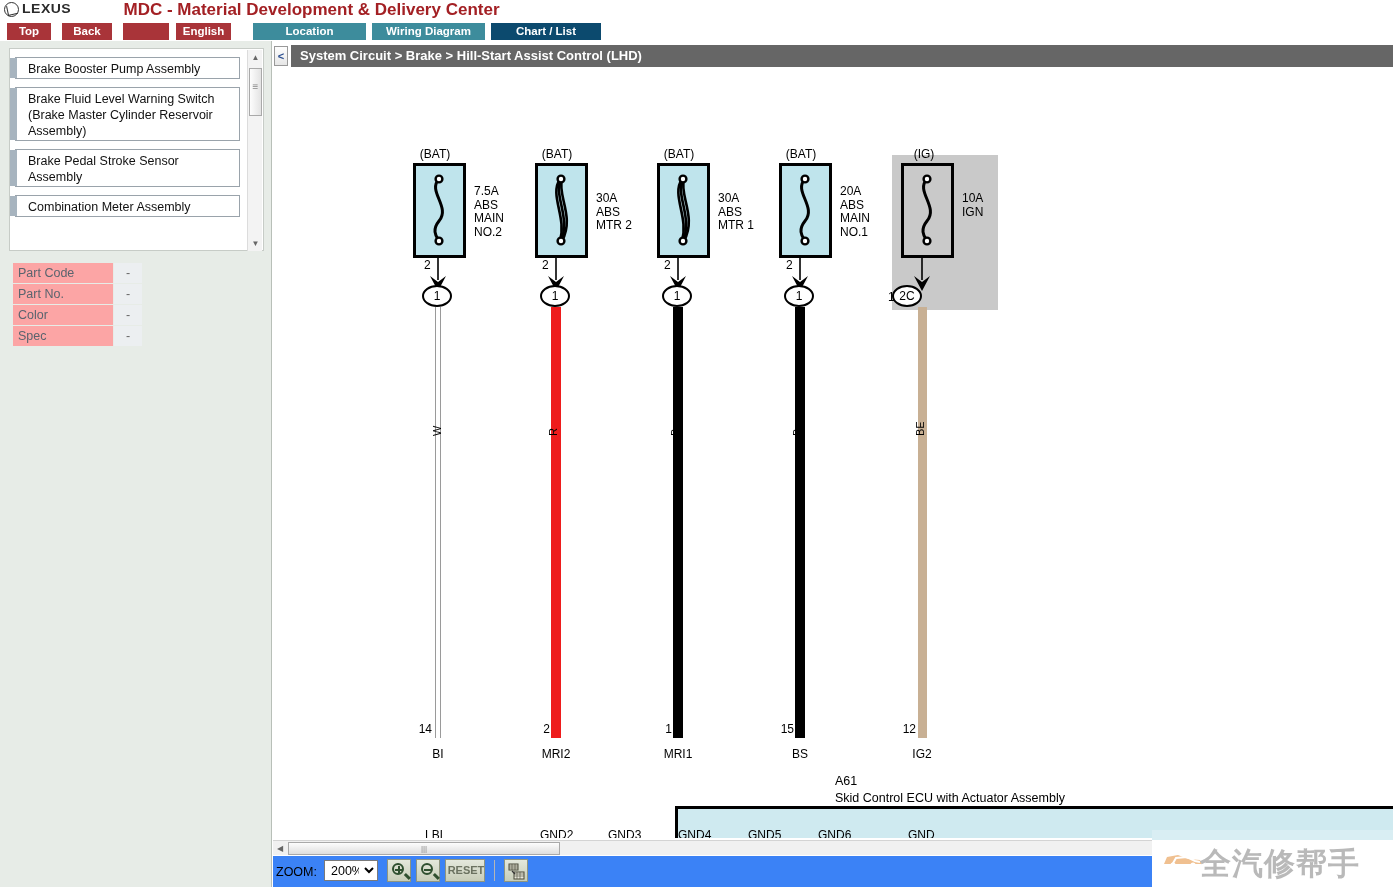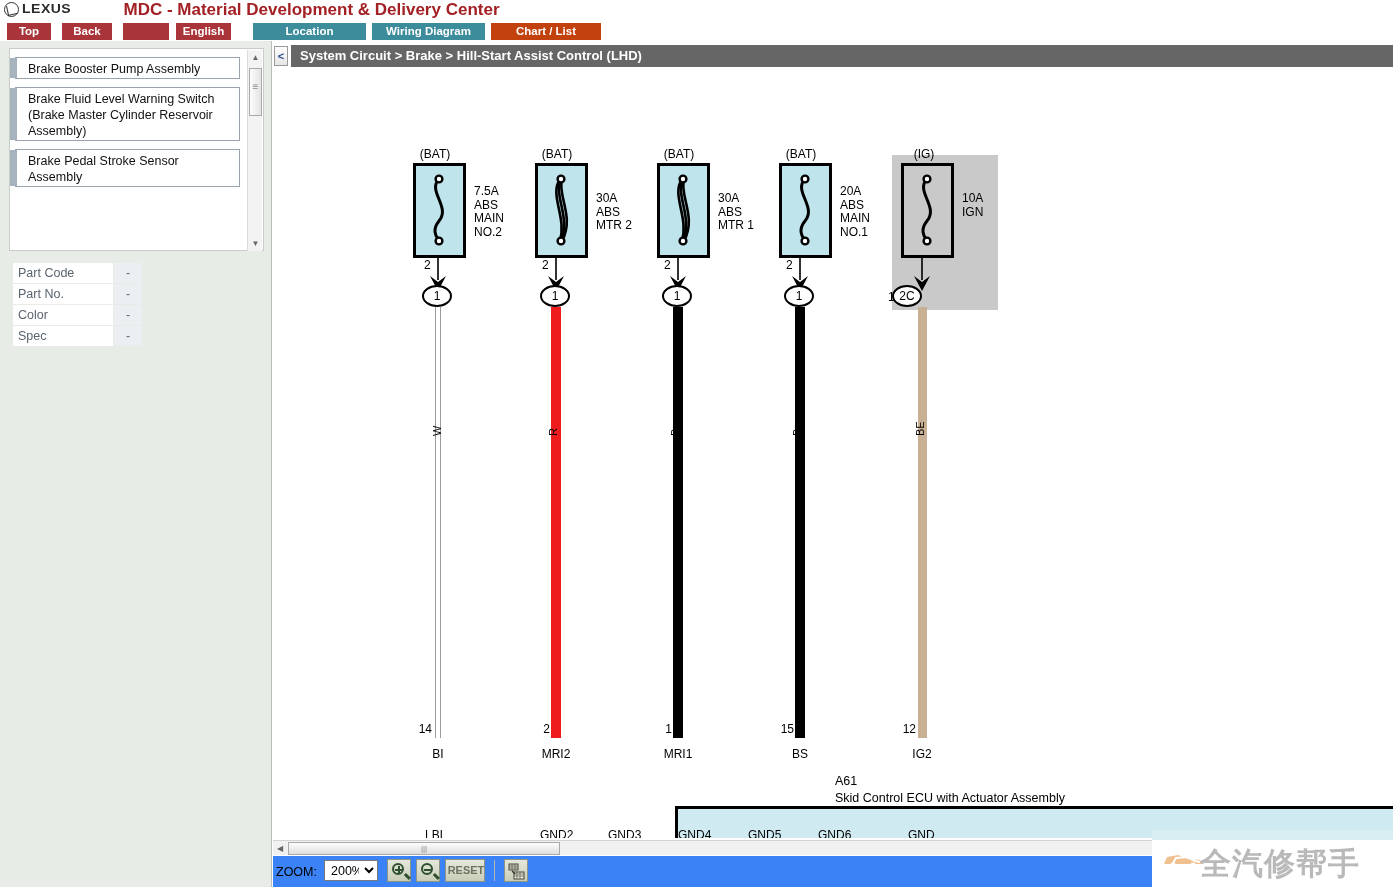--- a/index.html
+++ b/index.html
@@ -87,21 +87,21 @@
   }
   .vscroll .thumb:after {
     content: "≡"; position: absolute; left: 0; right: 0; top: 12px; text-align: center;
     font-size: 10px; color: #888;
   }
 
   
   .spec-table { position: absolute; left: 13px; top: 222px; width: 136px; }
   .spec-row { display: flex; margin-bottom: 1px; }
   .spec-key {
-    width: 100px; background: #ffffff; color: #5a646e; font-size: 12.5px;
+    width: 100px; background: #fca5a5; color: #5a646e; font-size: 12.5px;
     padding: 3px 5px; font-family: "Liberation Sans", sans-serif;
   }
   .spec-val {
     width: 28px; background: #eceff1; color: #666; font-size: 12.5px;
     padding: 3px 5px; margin-left: 1px; text-align: center;
     font-family: "Liberation Sans", sans-serif;
   }
 
   
   .rightpane { position: absolute; left: 273px; top: 41px; width: 1120px; height: 846px; background: #fff; }
@@ -263,30 +263,31 @@
     <div class="mdc-title">MDC - Material Development &amp; Delivery Center</div>
   </div>
 
   <div class="navrow" id="navrow">
       <div class="navbtn red" style="left: 7px; width: 44px; background: rgb(169, 52, 57);">Top</div>
       <div class="navbtn red" style="left: 62px; width: 50px; background: rgb(169, 52, 57);">Back</div>
       <div class="navbtn red" style="left: 123px; width: 44px; background: rgb(169, 52, 57); padding-left: 46px;">New</div>
       <div class="navbtn red" style="left: 176px; width: 55px; background: rgb(169, 52, 57);">English</div>
       <div class="navbtn teal" style="left: 253px; width: 113px; background: rgb(61, 140, 156);">Location</div>
       <div class="navbtn teal" style="left: 372px; width: 113px; background: rgb(61, 140, 156);">Wiring Diagram</div>
-      <div class="navbtn teal" style="left: 491px; width: 110px; background: #c2410c;">Chart / List</div>
+      <div class="navbtn teal" style="left: 491px; width: 110px; background: #0c4a6e;">Chart / List</div>
     </div>
 
   <div class="sidebar">
 
     <div class="partlist-wrap">
       <div class="partlist" id="partlist">
           <div class="part-item"><span>Brake Booster Pump Assembly</span></div>
           <div class="part-item"><span>Brake Fluid Level Warning Switch (Brake Master Cylinder Reservoir Assembly)</span></div>
           <div class="part-item"><span>Brake Pedal Stroke Sensor Assembly</span></div>
+          <div class="part-item"><span>Combination Meter Assembly</span></div>
         </div>
 
       <div class="vscroll">
         <div class="arrow up">▲</div>
         <div class="thumb"></div>
         <div class="arrow down">▼</div>
       </div>
     </div>
 
     <div class="spec-table" id="spectable">

